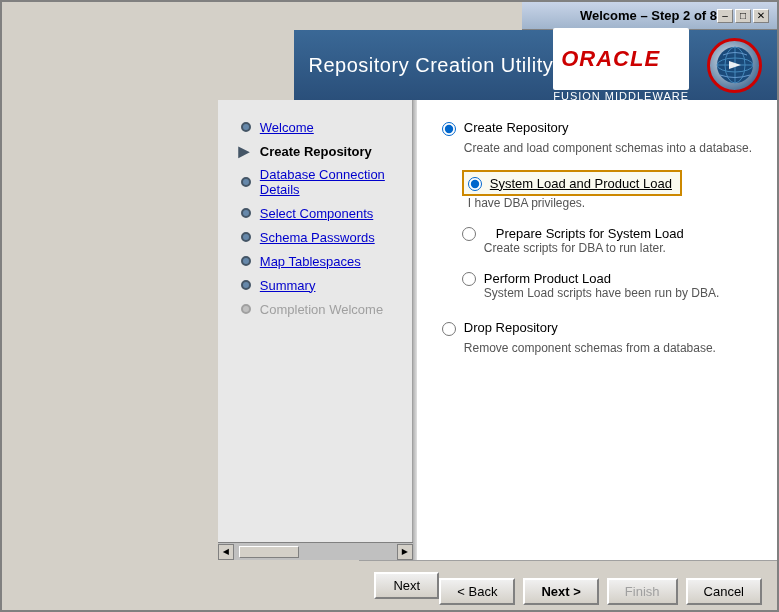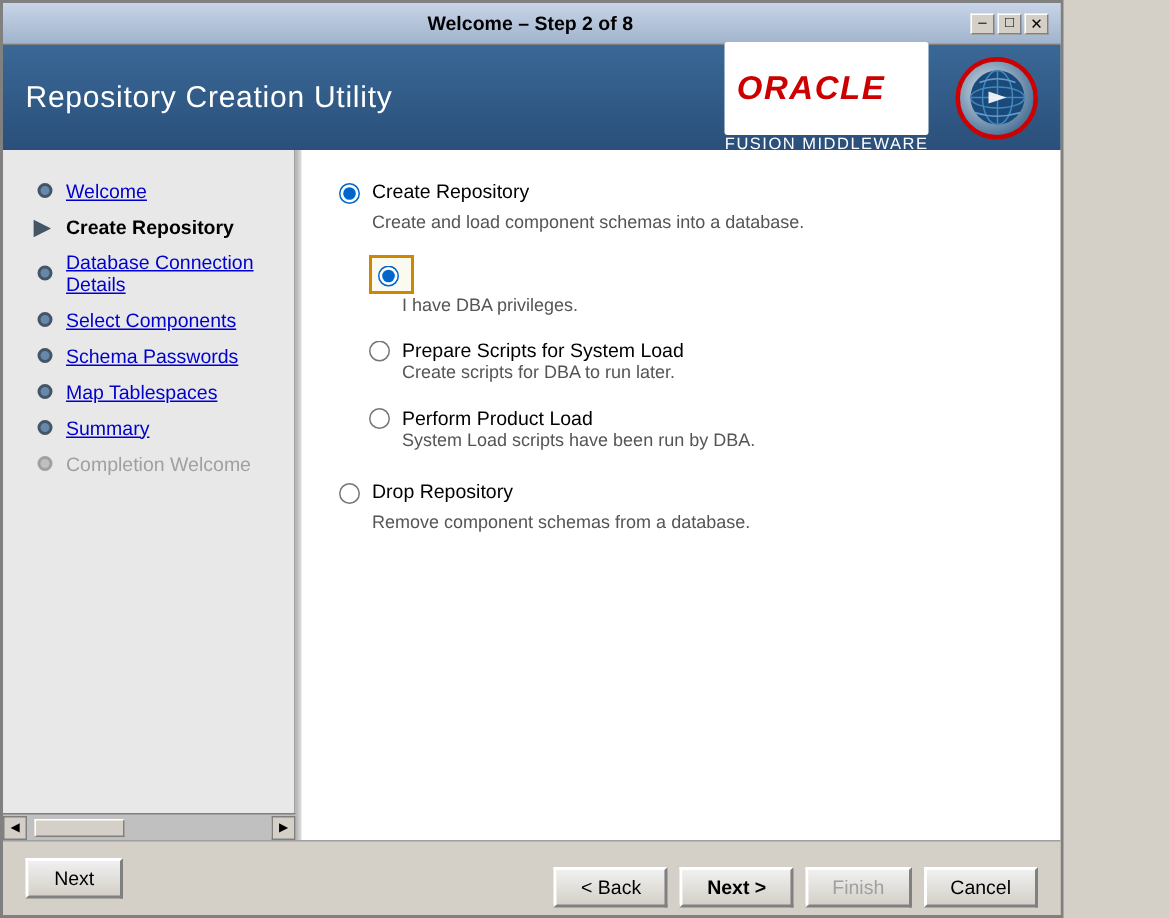--- a/index.html
+++ b/index.html
@@ -7,26 +7,27 @@
       font-family: Arial, sans-serif;
       font-size: 13px;
       background: #d4d0c8;
       width: 779px;
       height: 612px;
       overflow: hidden;
     }
 
     
     .window {
-      width: 709px;
+      width: 779px;
       height: 612px;
       display: flex;
       flex-direction: column;
       border: 2px solid #808080;
       background: #d4d0c8;
+      align-items: flex-end;
     }
 
     .title-bar {
       background: linear-gradient(to bottom, #c8d4e8 0%, #a0b4cc 100%);
       height: 28px;
       display: flex;
       align-items: center;
       justify-content: space-between;
       padding: 0 8px;
       border-bottom: 1px solid #808080;
@@ -433,26 +434,27 @@
       <div class="option-group">
         <div class="option-row">
           <input type="radio" class="radio-input" name="main-option" checked="" style="">
           <span class="option-label">Create Repository</span>
         </div>
         <div class="option-desc">Create and load component schemas into a database.</div>
 
         <div style="margin-left: 20px; margin-bottom: 8px;">
           <div style="display:inline-flex; align-items:center; gap:8px; border:2px solid #cc8800; background:#fafaf0; padding:3px 8px 3px 4px;">
             <input type="radio" class="radio-input" name="sub-option" checked="" style="">
-          </div>
-          <div class="sub-option-desc" style="margin-left:22px;">I have DBA privileges.</div>
+            <span class="sub-option-label">System Load and Product Load</span>
+          </div>
+          <div class="sub-option-desc" style="margin-left:6px;">I have DBA privileges.</div>
         </div>
 
         <div style="margin-left: 20px; margin-bottom: 8px;">
-          <div style="display:flex; align-items:center; gap:8px;">
+          <div style="display:flex; align-items:center; gap:20px;">
             <input type="radio" class="radio-input" name="sub-option" style="">
             <span class="option-label">Prepare Scripts for System Load</span>
           </div>
           <div class="option-desc" style="margin-left:22px;">Create scripts for DBA to run later.</div>
         </div>
 
         <div style="margin-left: 20px; margin-bottom: 8px;">
           <div style="display:flex; align-items:center; gap:8px;">
             <input type="radio" class="radio-input" name="sub-option" style="">
             <span class="option-label">Perform Product Load</span>

